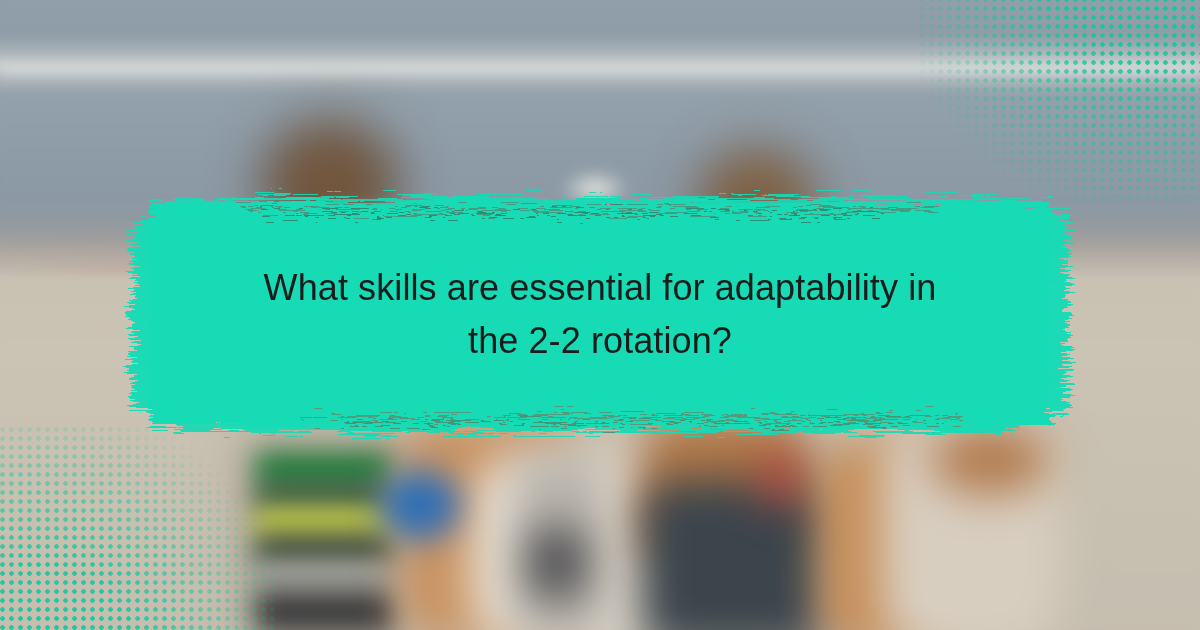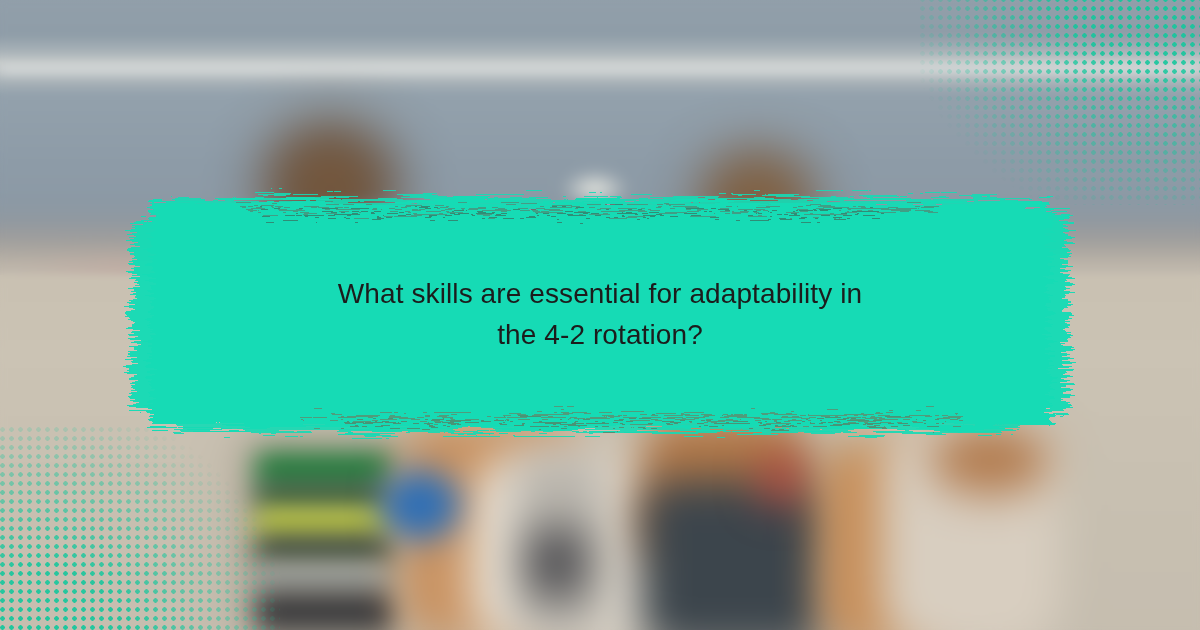--- a/index.html
+++ b/index.html
@@ -231,21 +231,21 @@
     left: 150px;
     top: 0;
     width: 900px;
     height: 258px;
     display: flex;
     flex-direction: column;
     align-items: center;
     justify-content: center;
     text-align: center;
     color: #1c1c1c;
-    font-size: 28px;
+    font-size: 36px;
     line-height: 1.46;
     font-weight: 400;
     letter-spacing: 0.1px;
     padding: 0 10px;
     box-sizing: border-box;
   }
   .banner-text .line { display: block; white-space: nowrap; }
 </style>
 </head>
 <body>
@@ -323,17 +323,17 @@
       <g filter="url(#roughen2)" opacity="0.5">
         <rect x="230" y="22" width="700" height="3" fill="#6d6257"></rect>
         <rect x="260" y="28" width="620" height="2" fill="#4a4238"></rect>
         <rect x="300" y="230" width="660" height="3" fill="#8a5f44"></rect>
         <rect x="340" y="236" width="600" height="2" fill="#7a5038"></rect>
       </g>
     </svg>
 
     <div class="banner-text">
       <span class="line">What skills are essential for adaptability in</span>
-      <span class="line">the 4-2 rotation?</span>
+      <span class="line">the 2-2 rotation?</span>
     </div>
   </div>
 
 </div>
 
 </body></html>

